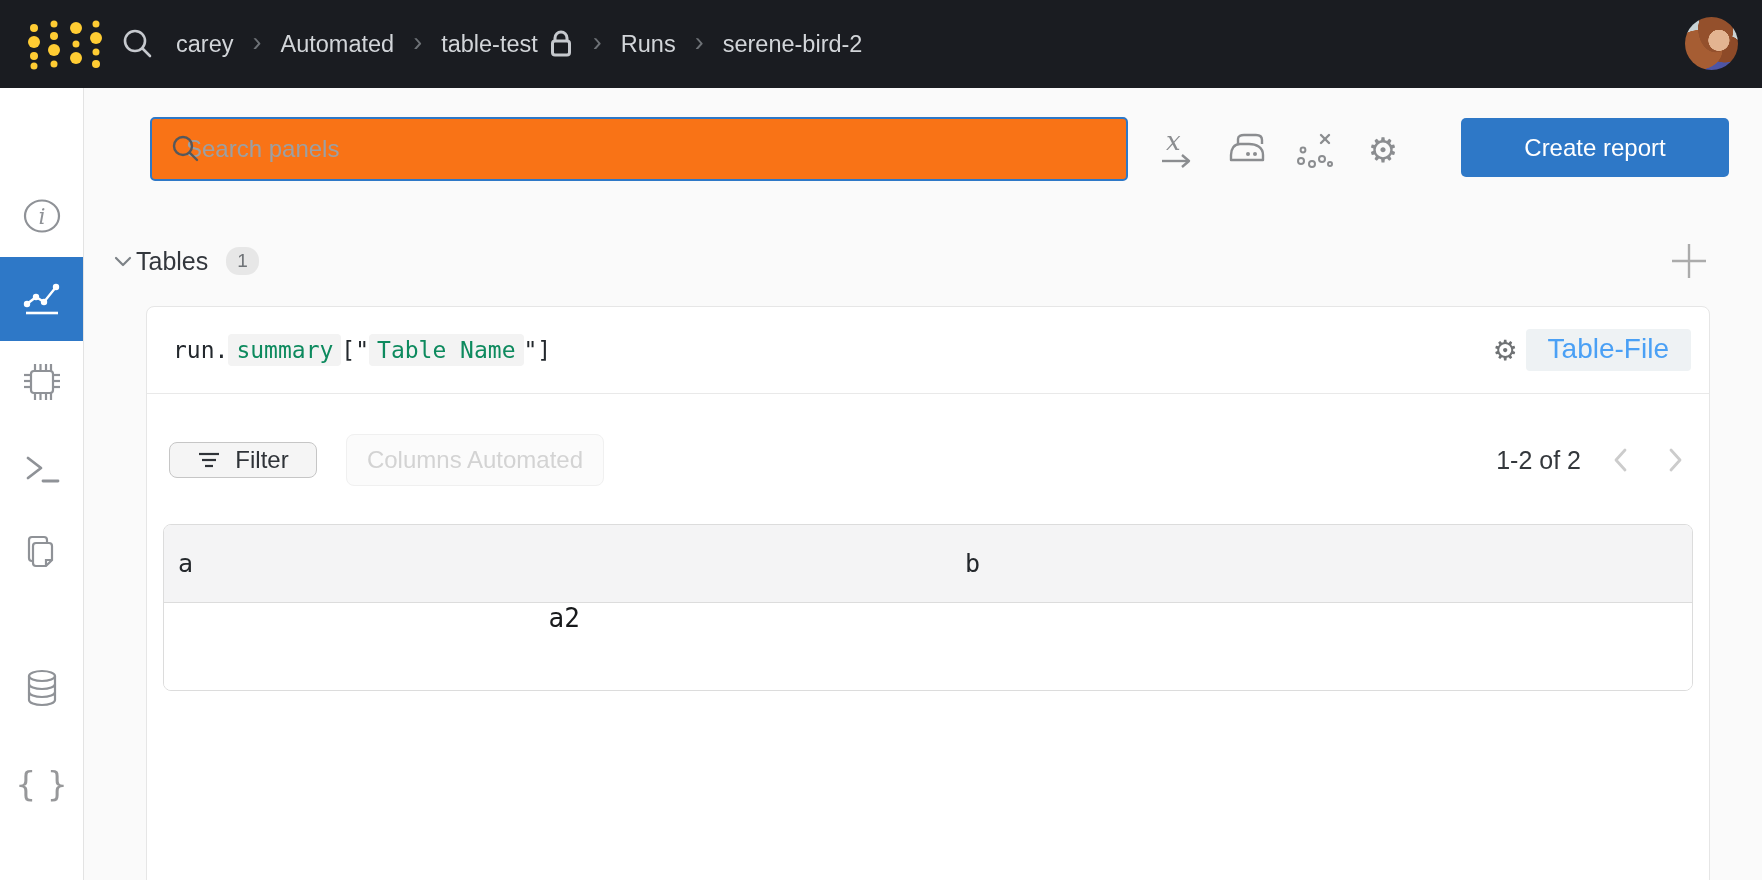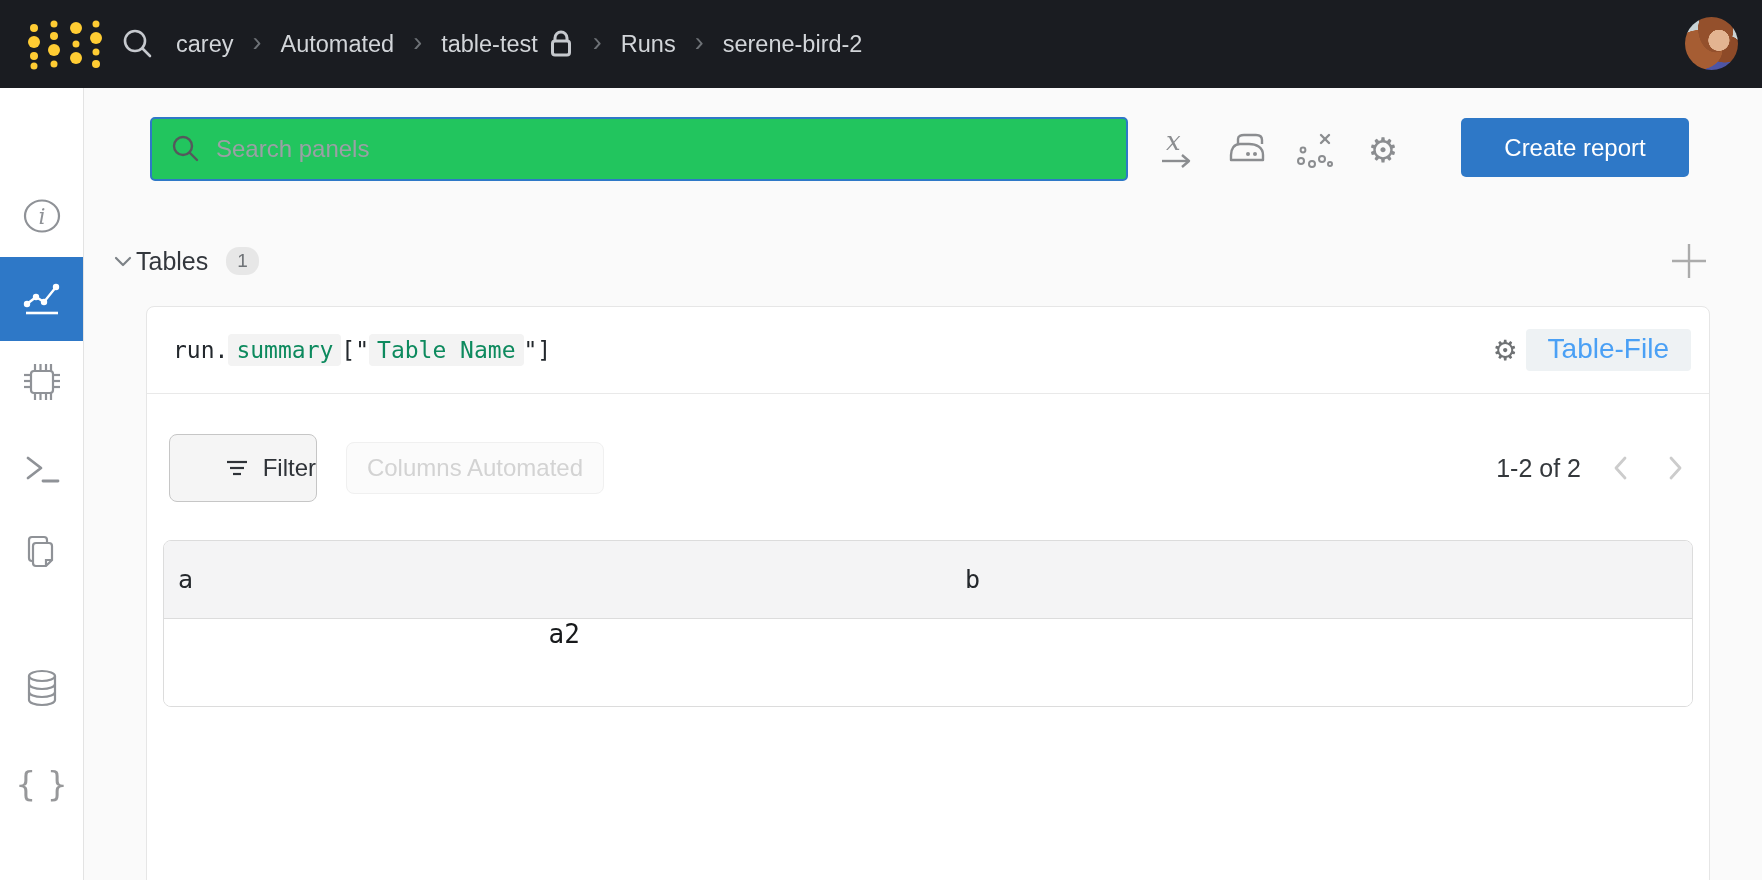--- a/index.html
+++ b/index.html
@@ -30,30 +30,30 @@
   .s-item { position:absolute; left:0; width:83px; height:70px; display:flex; align-items:center;
             justify-content:center; cursor:pointer; color:#8f9297; }
   .s-item.selected { background:#2e78c7; height:84px; color:#ffffff; }
   .braces-glyph::before { content:"{\00A0}"; font-size:33px; color:#97989a; font-family:"DejaVu Sans", sans-serif; }
 
   
   .main { position:absolute; left:84px; top:88px; width:1678px; bottom:0; background:#fafafa; }
 
   .search-wrap { position:absolute; left:66px; top:29px; width:978px; height:64px; }
   .search-wrap svg { position:absolute; left:20px; top:16px; }
-  .search-input { width:100%; height:100%; border:2px solid #2e78c7; border-radius:5px; background:#22c55e;
-                  font-size:24px; color:#33373d; padding-left:64px; outline:none;
+  .search-input { width:100%; height:100%; border:2px solid #2e78c7; border-radius:5px; background:#f97316;
+                  font-size:24px; color:#33373d; padding-left:34px; outline:none;
                   font-family:"Liberation Sans", sans-serif; }
   .search-input::placeholder { color:#9ba0a5; }
 
   .tool-icon { position:absolute; top:39px; width:46px; height:46px; display:flex; align-items:center;
                justify-content:center; cursor:pointer; color:#8b8d90; }
   .gear-glyph::before { content:"\2699"; font-size:34px; color:#8b8d90; font-family:"DejaVu Sans", sans-serif; }
 
-  .create-report { position:absolute; left:1377px; top:30px; width:228px; height:59px; background:#2e78c7;
+  .create-report { position:absolute; left:1377px; top:30px; width:268px; height:59px; background:#2e78c7;
                    border:none; border-radius:5px; color:#fff; font-size:24px; cursor:pointer;
                    font-family:"Liberation Sans", sans-serif; }
 
   .section-head { position:absolute; left:26px; top:152px; height:42px; display:flex; align-items:center; }
   .sec-chevron { width:26px; height:26px; cursor:pointer; }
   .sec-title { font-size:25px; color:#33373d; }
   .sec-badge { margin-left:18px; background:#e7e7e7; color:#6e7276; border-radius:13px; font-size:19px;
                padding:3px 11px; }
   .add-panel { position:absolute; left:1582px; top:150px; width:46px; height:46px; cursor:pointer;
                display:flex; align-items:center; justify-content:center; }
@@ -64,21 +64,21 @@
   .panel-head { height:87px; display:flex; align-items:center; justify-content:space-between;
                 padding:0 18px 0 26px; border-bottom:1px solid #e9e9e9; }
   .code { font-family:"DejaVu Sans Mono", monospace; font-size:23px; color:#23282d; }
   .code .chip { background:#f3f3f3; border-radius:4px; padding:3px 8px; color:#0d8a5e; }
   .panel-type { display:flex; align-items:center; cursor:pointer; }
   .panel-type .gear-glyph { margin-right:8px; }
   .panel-type .gear-glyph::before { font-size:28px; color:#6f7274; }
   .type-chip { background:#eef2f4; color:#4aa0f5; font-size:28px; padding:4px 22px 6px; border-radius:4px;text-align:right; }
 
   .filter-row { margin:40px 16px 0 22px; display:flex; align-items:center; justify-content:space-between; }
-  .btn-filter { display:flex; align-items:center; justify-content:flex-end; gap:14px; width:148px; height:68px;
+  .btn-filter { display:flex; align-items:center; justify-content:center; gap:14px; width:148px; height:36px;
                 background:#f5f5f5; border:1px solid #c6c6c6; border-radius:8px; font-size:24px; color:#2f3338;
                 cursor:pointer; font-family:"Liberation Sans", sans-serif; }
   .btn-columns { margin-left:29px; width:258px; height:52px; background:#fbfbfb; border:1px solid #f0f0f0;
                  border-radius:8px; font-size:24px; color:#d3d3d3; cursor:default;
                  font-family:"Liberation Sans", sans-serif; }
   .pager { display:flex; align-items:center; }
   .pager-label { font-size:25px; color:#34383c; }
   .pg-btn { width:34px; height:34px; margin-left:22px; display:flex; align-items:center; justify-content:center;
             cursor:default; }
 

